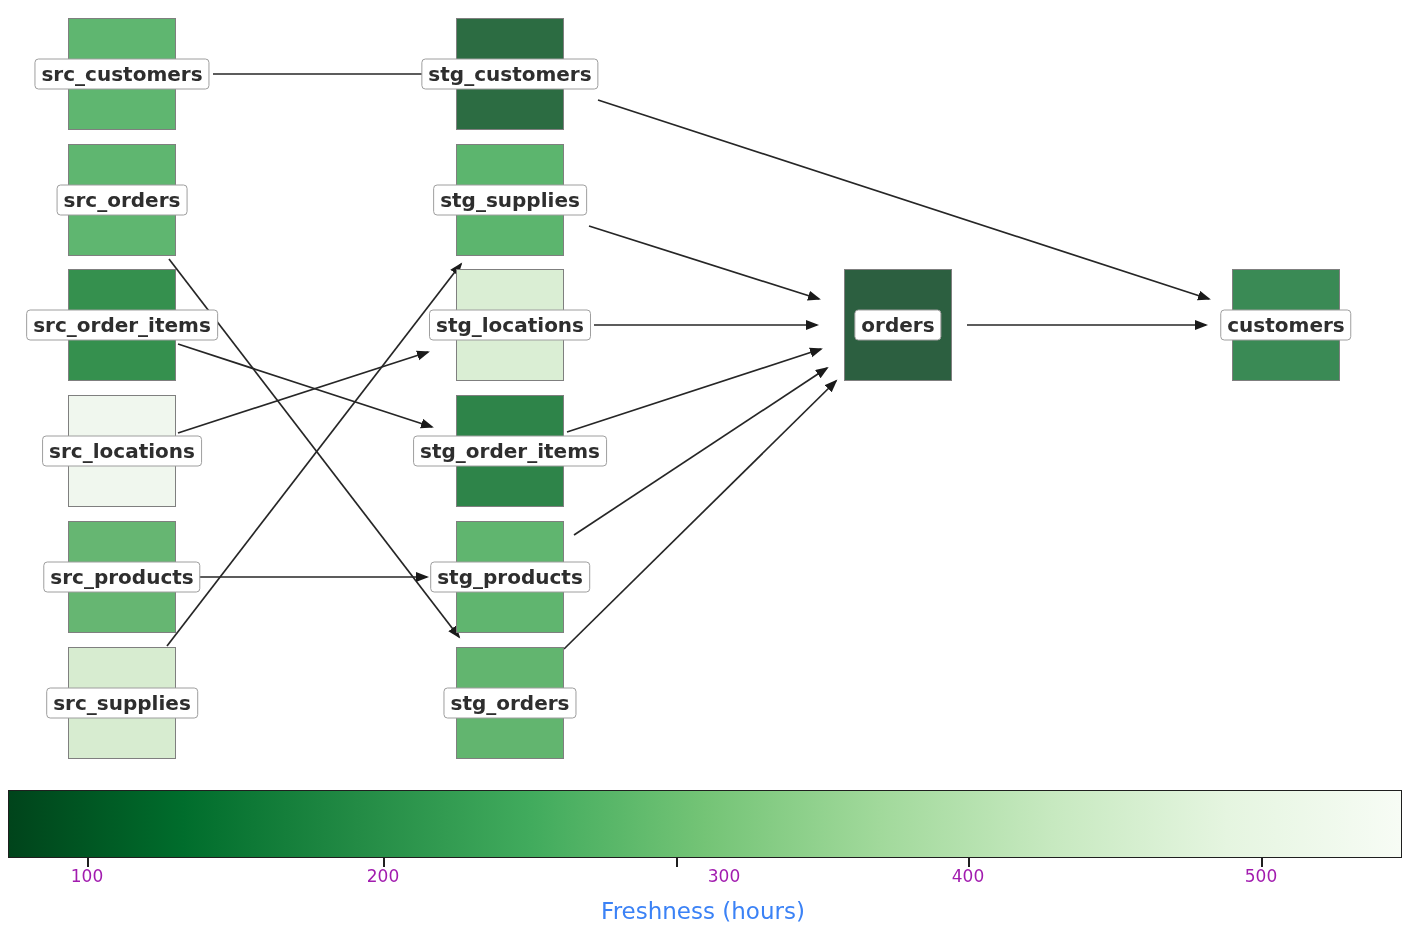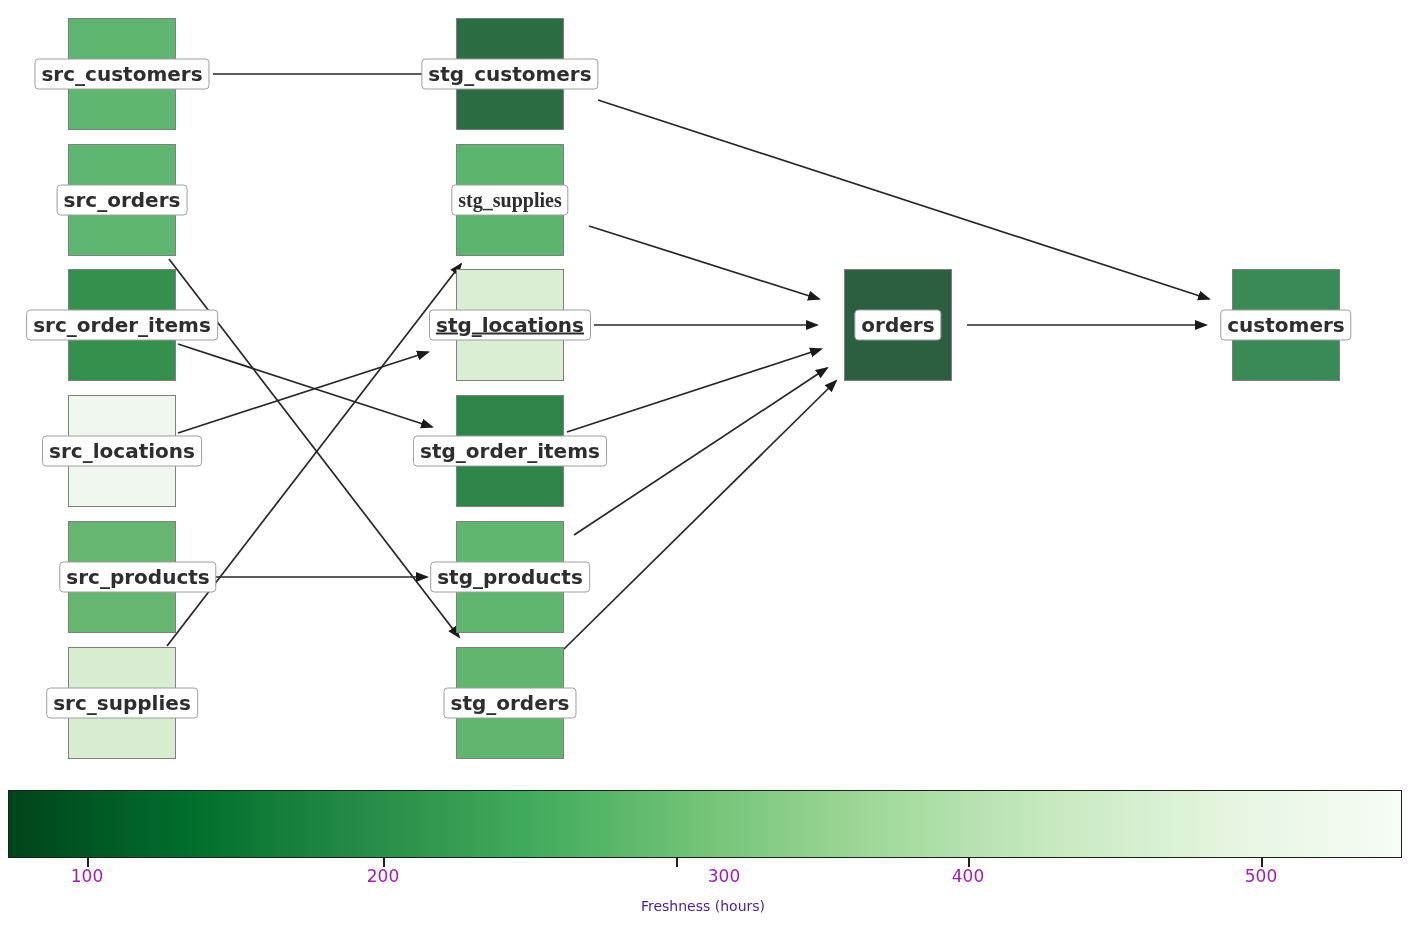--- a/index.html
+++ b/index.html
@@ -9,21 +9,21 @@
   .node-box{position:absolute;width:108px;height:112px;border:1.5px solid #7f7f7f;box-sizing:border-box;}
   .node-label{position:absolute;transform:translate(-50%,-50%);background:#ffffff;
               border:1.3px solid #9e9e9e;border-radius:4px;padding:1px 6px 2px 6px;
               font-size:20px;font-weight:bold;color:#2e2e2e;white-space:nowrap;line-height:26px;}
   #colorbar{position:absolute;left:8px;top:790px;width:1394px;height:68px;
             border:1.6px solid #1f1f1f;box-sizing:border-box;}
   .cb-tick{position:absolute;top:858px;width:1.6px;height:9px;background:#1f1f1f;}
   .cb-tick-label{position:absolute;top:866px;transform:translateX(-50%);
                  font-size:17px;color:#a21caf;}
   #cb-axis-label{position:absolute;left:703px;top:898px;transform:translateX(-50%);
-                 font-size:14px;color:#4c1d95;}
+                 font-size:23px;color:#3b82f6;}
 </style>
 </head>
 <body>
 
 <div id="stage">
   <svg id="edge-layer" width="1410" height="926">
     <defs>
       <marker id="arrow" markerUnits="userSpaceOnUse" markerWidth="14" markerHeight="12" refX="11" refY="5" orient="auto">
         <path d="M0,0 L13,5 L0,10 z" fill="#1a1a1a"></path>
       </marker>
@@ -59,25 +59,25 @@
       <div class="node-box" style="left: 456px; top: 521px; background: rgb(96, 181, 111);"></div>
       <div class="node-box" style="left: 456px; top: 647px; background: rgb(98, 181, 111);"></div>
       <div class="node-box" style="left: 844px; top: 269px; background: rgb(44, 95, 64);"></div>
       <div class="node-box" style="left: 1232px; top: 269px; background: rgb(58, 138, 85);"></div>
     </div>
   <div id="labels">
       <div class="node-label" style="left: 122px; top: 74px;">src_customers</div>
       <div class="node-label" style="left: 122px; top: 200px; text-align: center;">src_orders</div>
       <div class="node-label" style="left: 122px; top: 325px;">src_order_items</div>
       <div class="node-label" style="left: 122px; top: 451px;">src_locations</div>
-      <div class="node-label" style="left: 138px; top: 577px;">src_products</div>
+      <div class="node-label" style="left: 122px; top: 577px;">src_products</div>
       <div class="node-label" style="left: 122px; top: 703px;">src_supplies</div>
       <div class="node-label" style="left: 510px; top: 74px;">stg_customers</div>
-      <div class="node-label" style="left: 510px; top: 200px; font-family: Liberation Serif, serif;">stg_supplies</div>
-      <div class="node-label" style="left: 510px; top: 325px; text-decoration: underline;">stg_locations</div>
+      <div class="node-label" style="left: 510px; top: 200px;">stg_supplies</div>
+      <div class="node-label" style="left: 510px; top: 325px;">stg_locations</div>
       <div class="node-label" style="left: 510px; top: 451px;">stg_order_items</div>
       <div class="node-label" style="left: 510px; top: 577px;">stg_products</div>
       <div class="node-label" style="left: 510px; top: 703px;">stg_orders</div>
       <div class="node-label" style="left: 898px; top: 325px;">orders</div>
       <div class="node-label" style="left: 1286px; top: 325px;">customers</div>
     </div>
 
   <div id="colorbar" style="background: linear-gradient(to right, rgb(0, 68, 27), rgb(0, 109, 44), rgb(35, 139, 69), rgb(65, 171, 93), rgb(116, 196, 118), rgb(161, 217, 155), rgb(199, 233, 192), rgb(229, 245, 224), rgb(247, 252, 245));"></div>
   <div id="cb-ticks">
       <div class="cb-tick" style="left: 87px;"></div>

